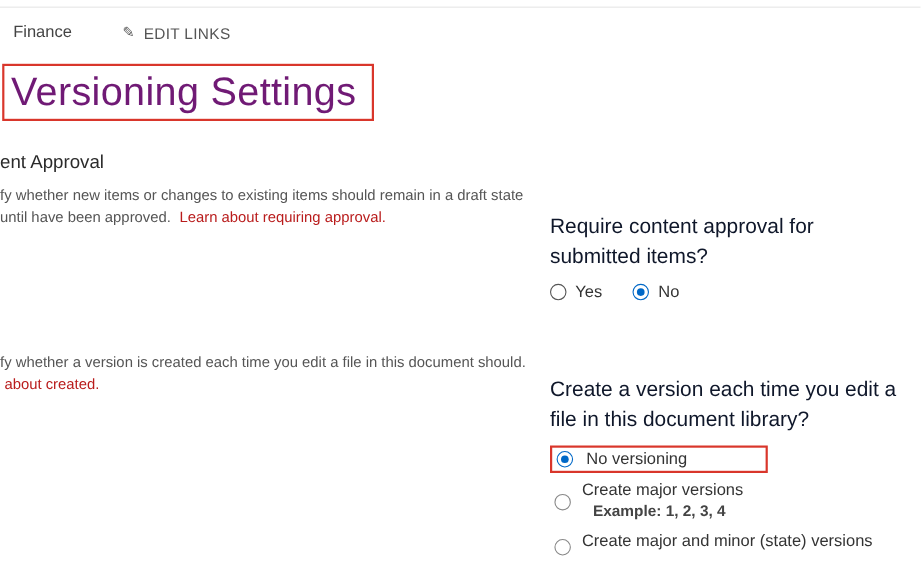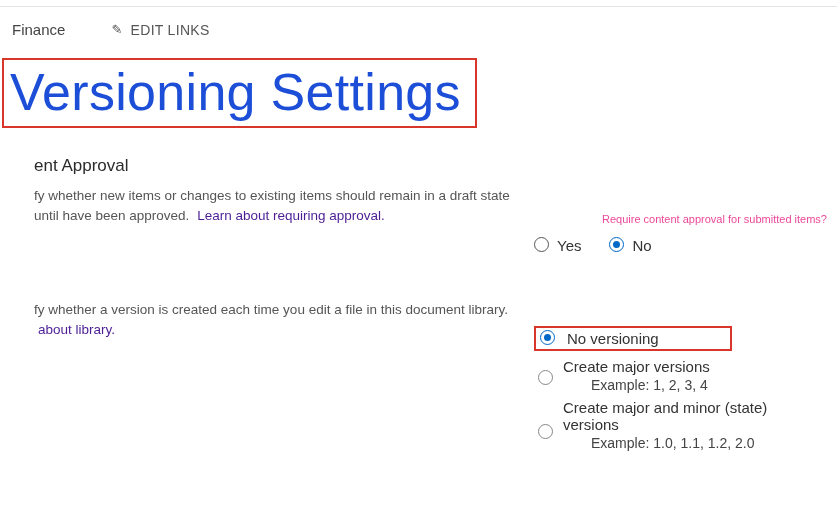--- a/index.html
+++ b/index.html
@@ -40,30 +40,29 @@
     }
     .edit-links .pencil { font-size: 13px; }
     .page-title-wrap {
       display: inline-block;
       border: 2px solid #d9362b;
       padding: 2px 14px 4px 6px;
       margin-left: 2px;
       margin-top: 0px;
     }
     .page-title {
-      font-size: 52px;
+      font-size: 36px;
       font-weight: 200;
-      color: #1d4ed8;
+      color: #701a75;
       letter-spacing: 0.3px;
     }
     .section {
       display: flex;
       margin-top: 28px;
       padding-right: 10px;
-      padding-left: 34px;
     }
     .section-left {
       flex: 0 0 500px;
       padding-right: 20px;
     }
     .section-right {
       flex: 1;
       padding-top: 56px;
     }
     .section-heading {
@@ -71,41 +70,40 @@
       font-weight: 400;
       color: #2b2b2b;
       margin-bottom: 10px;
     }
     .section-desc {
       font-size: 13.5px;
       color: #555;
       line-height: 1.45;
     }
     .section-desc .help-link {
-      color: #4c1d95;
+      color: #b91c1c;
       cursor: pointer;
       margin-left: 4px;
       text-align: center;
     }
     .field-question {
-      font-size: 11px;
-      color: #ec4899;
+      font-size: 19px;
+      color: #0f172a;
       margin-bottom: 10px;
       line-height: 1.4;
-      text-align: right;
     }
     .radio-row {
       display: flex;
       align-items: center;
       gap: 28px;
       margin-top: 4px;
     }
     .radio-opt {
       display: inline-flex;
-      align-items: flex-start;
+      align-items: center;
       gap: 8px;
       font-size: 15px;
       color: #333;
       cursor: pointer;
     }
     .radio {
       width: 15px;
       height: 15px;
       border: 1.5px solid #555;
       border-radius: 50%;
@@ -135,21 +133,22 @@
       font-size: 15px;
       color: #333;
       padding: 3px 0;
     }
     .vopt .vlabel { flex: 1; }
     .vopt .example {
       display: block;
       font-size: 14px;
       color: #444;
       margin-top: 2px;
-      margin-left: 28px;
+      margin-left: 10px;
+      font-weight: bold;
     }
     .highlight-box {
       border: 2px solid #d9362b;
       padding: 2px 6px 2px 0;
       display: inline-flex;
       align-items: center;
       gap: 10px;
       min-width: 198px;
     }
     .muted-border { border-color: #888; }
@@ -194,25 +193,26 @@
         <span>No</span>
       </label>
     </div>
   </div>
 </div>
 
 
 <div class="section" style="margin-top:46px;">
   <div class="section-left">
     <div class="section-desc">
-      <span>fy whether a version is created each time you edit a file in this document library.</span>
-      <span class="help-link">about library.</span>
+      <span>fy whether a version is created each time you edit a file in this document should.</span>
+      <span class="help-link">about created.</span>
     </div>
   </div>
   <div class="section-right" style="padding-top:22px;">
+    <div class="field-question">Create a version each time you edit a file in this document library?</div>
     <div class="version-options">
 
       <div style="margin-bottom:4px;">
         <span class="highlight-box">
           <label class="radio-opt" style="padding-left:4px;gap:12px;">
             <span class="radio selected"></span>
             <span>No versioning</span>
           </label>
         </span>
       </div>
@@ -222,21 +222,20 @@
         <span class="vlabel">
           <span>Create major versions</span>
           <span class="example">Example: 1, 2, 3, 4</span>
         </span>
       </div>
 
       <div class="vopt">
         <span class="radio muted-border" style="margin-top:12px;margin-left:4px;"></span>
         <span class="vlabel">
           <span>Create major and minor (state) versions</span>
-          <span class="example">Example: 1.0, 1.1, 1.2, 2.0</span>
         </span>
       </div>
 
     </div>
   </div>
 </div>
 
 
 
 

